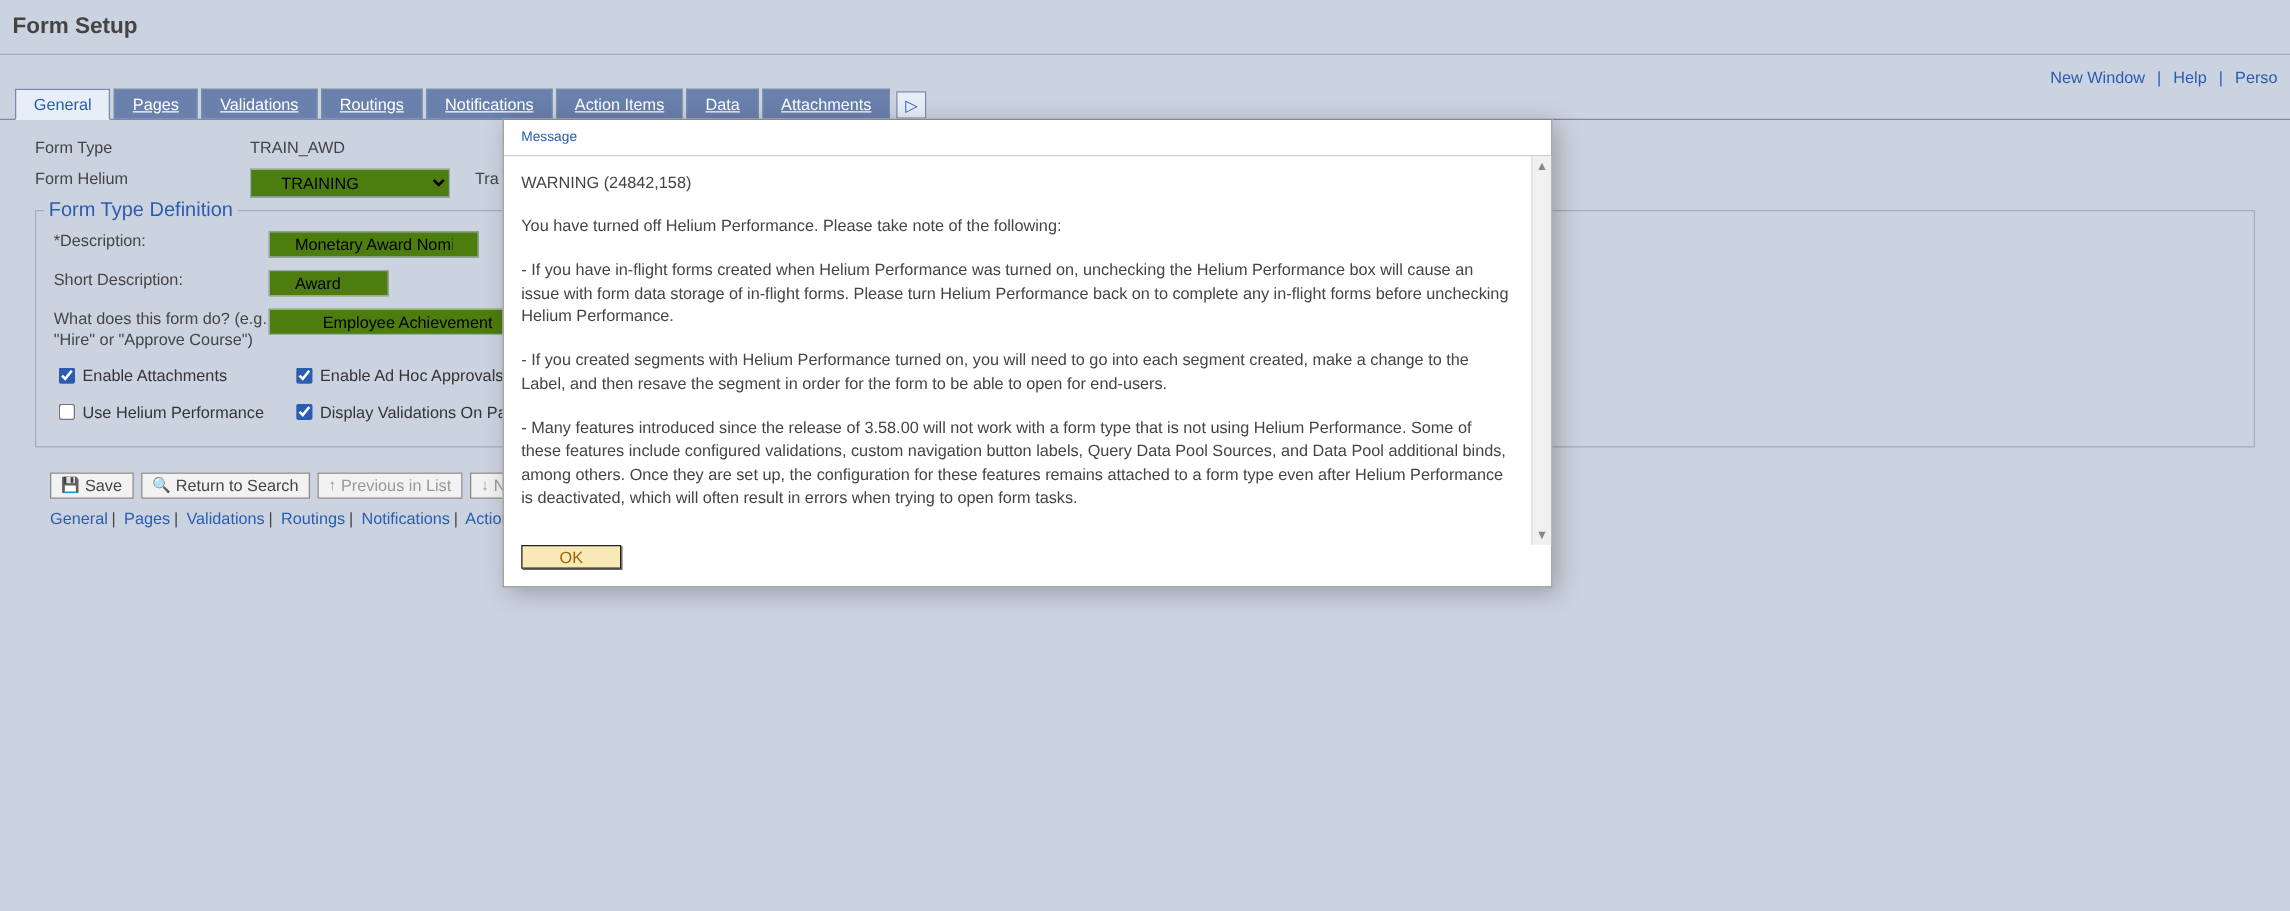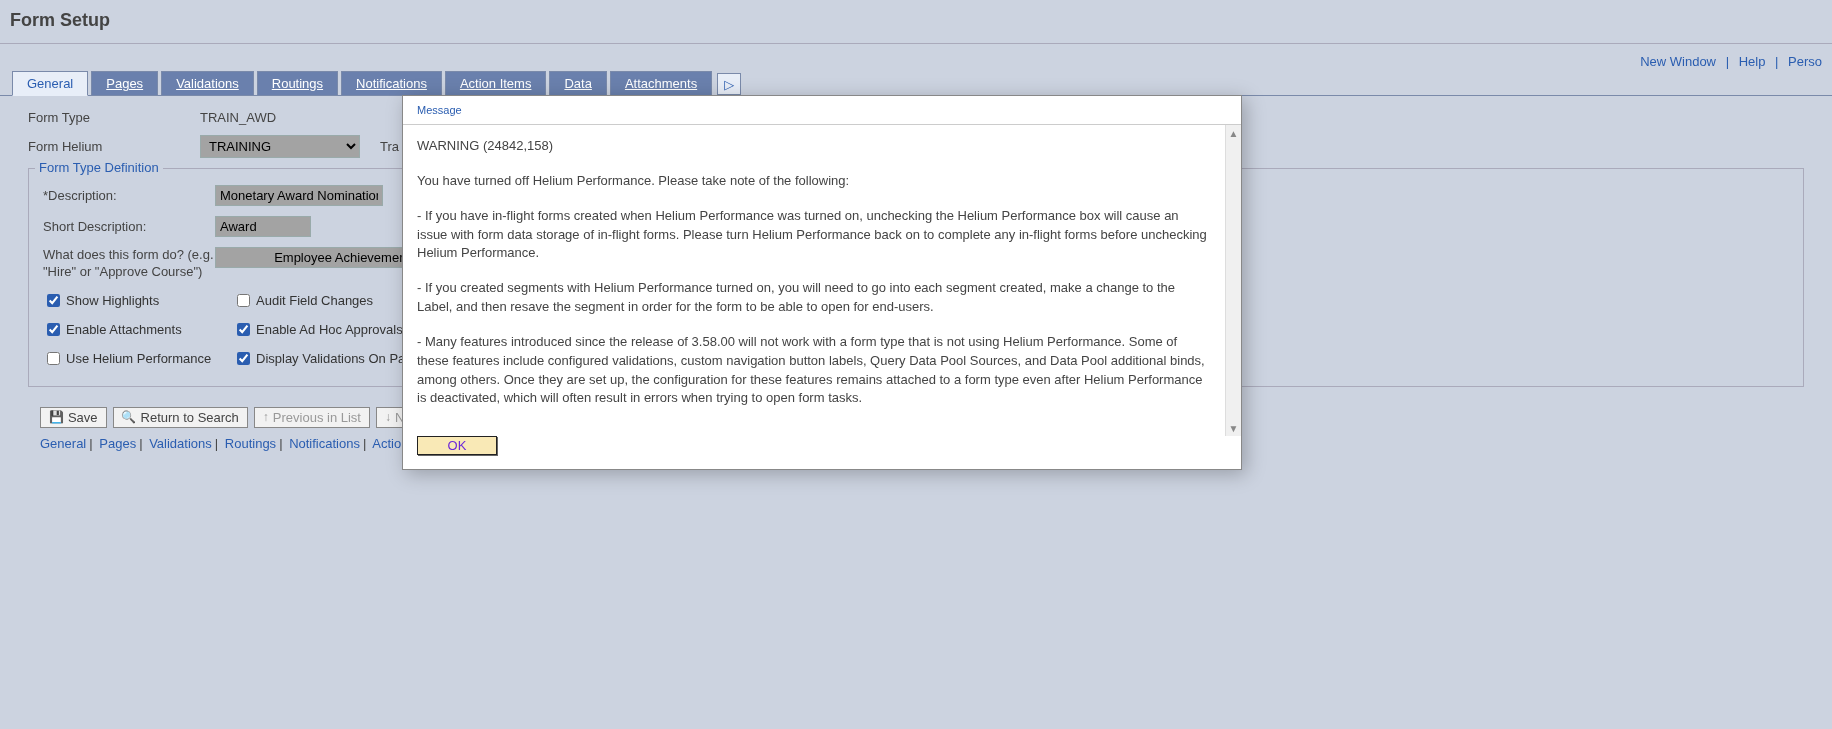--- a/index.html
+++ b/index.html
@@ -71,51 +71,50 @@
     justify-content: center;
     cursor: pointer;
     margin-left: 2px;
   }
   .content {
     padding: 14px 28px;
     position: relative;
   }
   .form-row {
     display: flex;
-    align-items: center;
     margin-bottom: 10px;
   }
   .form-label {
     width: 172px;
     color: #444;
   }
   .form-value { color: #444; }
   select, input[type=text] {
     font-size: 13px;
-    padding: 2px 4px;
+    padding: 2px 20px;
     border: 1px solid #9aa;
-    background: #a3a3a3;
+    background: #4d7c0f;
   }
   select.family { width: 160px; }
   input.desc { width: 168px; }
   input.short { width: 96px; }
   .extra-text { margin-left: 20px; color:#444; }
   .section {
     border: 1px solid #aab;
     margin-top: 6px;
     background:#ccd3e0;
     position: relative;
   }
   .section-title {
     position: absolute;
     top: -9px;
     left: 6px;
     background: #ccd3e0;
     color: #2a5db0;
-    font-size: 13px;
+    font-size: 16px;
     padding: 0 4px;
   }
   .section-body { padding: 16px 14px 8px 14px; }
   .chk-row { display:flex; margin: 10px 0; }
   .chk-item { display:flex; align-items:center; margin-right: 10px; }
   .chk-item.col1 { width: 180px; }
   .chk-item input { margin-right: 6px; accent-color: #2a5db0; }
   .bottom-bar {
     display:flex; align-items:center; gap:6px;
     margin-top: 20px;
@@ -177,21 +176,21 @@
   .modal-scroll .down { bottom:0; }
   .modal-foot { padding: 0 14px 14px 14px; }
   .modal-ok {
     width: 80px; text-align:center;
     background:#f9e9b6;
     border:1px solid #222;
     box-shadow: 1px 1px 0 #666;
     padding:1px 0;
     font-size:13px;
     cursor:pointer;
-    color:#6d28d9;
+    color:#a16207;
   }
 </style>
 </head>
 <body>
 
 <div class="page-title">Form Setup</div>
 
 <div class="top-links">
   <a href="#">New Window</a>
   <span class="sep">|</span>
@@ -239,30 +238,20 @@
         <input type="text" class="short" value="Award" style="">
       </div>
       <div class="form-row" style="align-items:flex-start;">
         <div class="form-label" style="line-height:1.3;">What does this form do? (e.g. "Hire" or "Approve Course")</div>
         <input type="text" style="width: 200px; text-align: right;" value="Employee Achievement">
       </div>
 
       <div class="chk-row">
         <div class="chk-item col1">
           <input type="checkbox" checked="" style="">
-          <span>Show Highlights</span>
-        </div>
-        <div class="chk-item">
-          <input type="checkbox" style="">
-          <span>Audit Field Changes</span>
-        </div>
-      </div>
-      <div class="chk-row">
-        <div class="chk-item col1">
-          <input type="checkbox" checked="" style="">
           <span>Enable Attachments</span>
         </div>
         <div class="chk-item">
           <input type="checkbox" checked="" style="">
           <span>Enable Ad Hoc Approvals</span>
         </div>
       </div>
       <div class="chk-row">
         <div class="chk-item col1">
           <input type="checkbox" style="">

